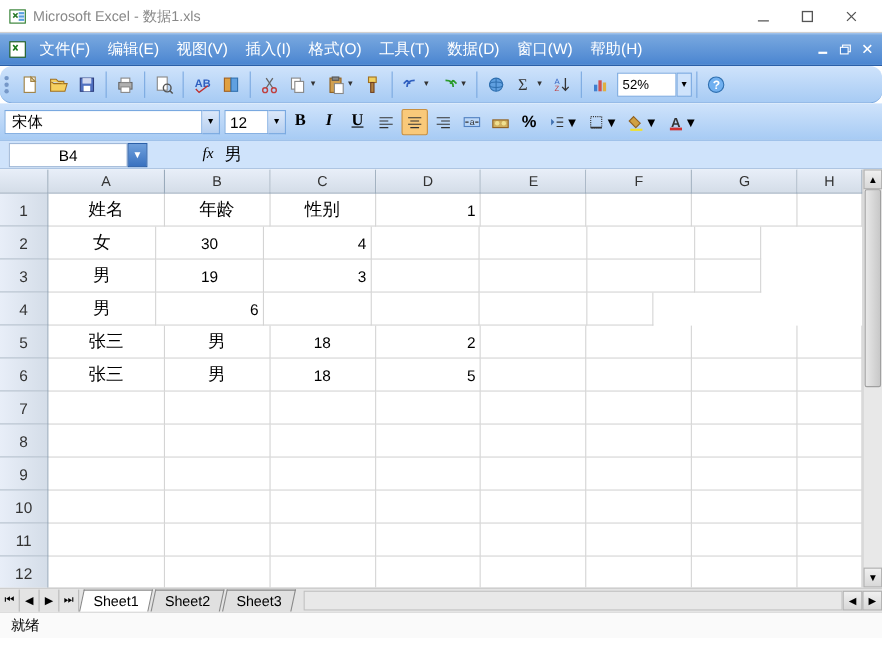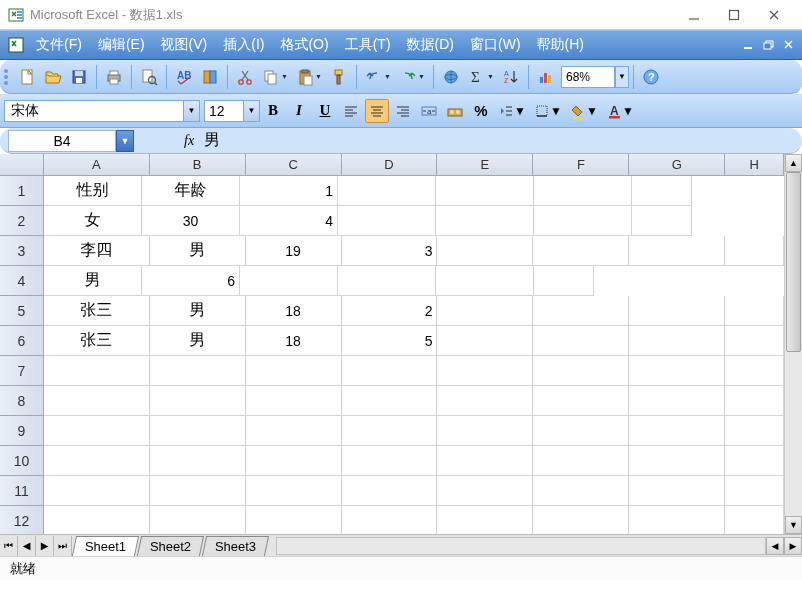--- a/index.html
+++ b/index.html
@@ -36,21 +36,21 @@
 .size-box { background: #fff; border: 1px solid #7aa9e0; height: 22px; width: 40px; display: flex; align-items: center; padding: 0 4px; font-size: 14px; margin-left: 4px; }
 .dd-btn { width: 16px; height: 22px; background: linear-gradient(#dde9fa,#b5cff0); border: 1px solid #7aa9e0; border-left:none; display: flex; align-items: center; justify-content: center; font-size: 8px; cursor:pointer; }
 .fb-btn { width: 24px; height: 24px; display: flex; align-items: center; justify-content: center; margin: 0 1px; cursor: pointer; border-radius: 2px; }
 .fb-btn.active { background: #f9c97a; border: 1px solid #c89040; }
 .fb-btn.dd { width: 34px; }
 .fb-btn .ico-b { font-weight: bold; font-family: "Times New Roman"; font-size:15px; }
 .fb-btn .ico-i { font-style: italic; font-family: "Times New Roman"; font-size:15px; font-weight:bold; }
 .fb-btn .ico-u { text-decoration: underline; font-family: "Times New Roman"; font-size:15px; font-weight:bold; }
 
 
-.formulabar { height: 26px; background: #cfe3fb; display: flex; align-items: center; border-bottom: 1px solid #a0b8d8; border-radius: 13px; }
+.formulabar { height: 26px; background: #cfe3fb; display: flex; align-items: center; border-bottom: 1px solid #a0b8d8; }
 .name-box { width: 108px; height: 22px; background: #fff; border: 1px solid #a0b8d8; margin-left: 8px; display: flex; align-items: center; justify-content: center; font-size: 14px; font-family: Arial; }
 .name-dd { width: 18px; height:22px; background: linear-gradient(#6fa0dc,#3a72c0); display:flex; align-items:center; justify-content:center; color:#fff; font-size:9px; border:1px solid #2a5fa8; }
 .fx-area { display:flex; align-items:center; margin-left: 50px; }
 .fx-label { font-style: italic; font-family: "Times New Roman"; font-size: 14px; margin-right: 10px; }
 .fx-value { font-size: 16px; font-family: SimSun; }
 
 
 .grid-wrap { position: relative; height: 380px; background: #fff; display: flex; }
 .grid-main { flex:1; overflow:hidden; position:relative; }
 .corner { position:absolute; left:0; top:0; width: 44px; height: 22px; background: linear-gradient(#e8eef8, #d4dde8); border-right:1px solid #9ab; border-bottom:1px solid #9ab; z-index:3; }
@@ -269,21 +269,21 @@
       </svg>
     </div>
   <div class="sep"></div>
   <div class="tb-btn">
       <svg width="18" height="18">
         <rect x="3" y="9" width="3" height="6" fill="#4080d0"></rect>
         <rect x="7" y="5" width="3" height="10" fill="#d05050"></rect>
         <rect x="11" y="7" width="3" height="8" fill="#e0b040"></rect>
       </svg>
     </div>
-  <div class="zoom-box">68%</div>
+  <div class="zoom-box">52%</div>
   <div class="zoom-dd">▼</div>
   <div class="sep"></div>
   <div class="tb-btn">
       <svg width="18" height="18">
         <circle cx="9" cy="9" r="7" fill="#70b0f0" stroke="#3070b0"></circle>
         <text x="6" y="13" font-size="11" font-weight="bold" fill="#fff">?</text>
       </svg>
     </div>
 </div>
 
@@ -411,39 +411,39 @@
         <div class="row-h">6</div>
         <div class="row-h">7</div>
         <div class="row-h">8</div>
         <div class="row-h">9</div>
         <div class="row-h">10</div>
         <div class="row-h">11</div>
         <div class="row-h">12</div>
       </div>
     <div class="cells" id="cells">
         <div class="row">
+          <div class="cell" style="width: 108px;">姓名</div>
+          <div class="cell" style="width: 98px;">年龄</div>
           <div class="cell" style="width: 98px;">性别</div>
-          <div class="cell" style="width: 98px;">年龄</div>
           <div class="cell num" style="width: 98px;">1</div>
           <div class="cell" style="width: 98px;"></div>
           <div class="cell" style="width: 98px;"></div>
           <div class="cell" style="width: 98px;"></div>
           <div class="cell" style="width: 60px;"></div>
         </div>
         <div class="row">
           <div class="cell" style="width: 98px;">女</div>
           <div class="cell num" style="justify-content: center; width: 98px;">30</div>
           <div class="cell num" style="width: 98px;">4</div>
           <div class="cell" style="width: 98px;"></div>
           <div class="cell" style="width: 98px;"></div>
           <div class="cell" style="width: 98px;"></div>
           <div class="cell" style="width: 60px;"></div>
         </div>
         <div class="row">
-          <div class="cell" style="width: 108px;">李四</div>
           <div class="cell" style="width: 98px;">男</div>
           <div class="cell num" style="justify-content: center; width: 98px; text-align: center;">19</div>
           <div class="cell num" style="width: 98px;">3</div>
           <div class="cell" style="width: 98px;"></div>
           <div class="cell" style="width: 98px;"></div>
           <div class="cell" style="width: 98px;"></div>
           <div class="cell" style="width: 60px;"></div>
         </div>
         <div class="row">
           <div class="cell" style="width: 98px;">男</div>

